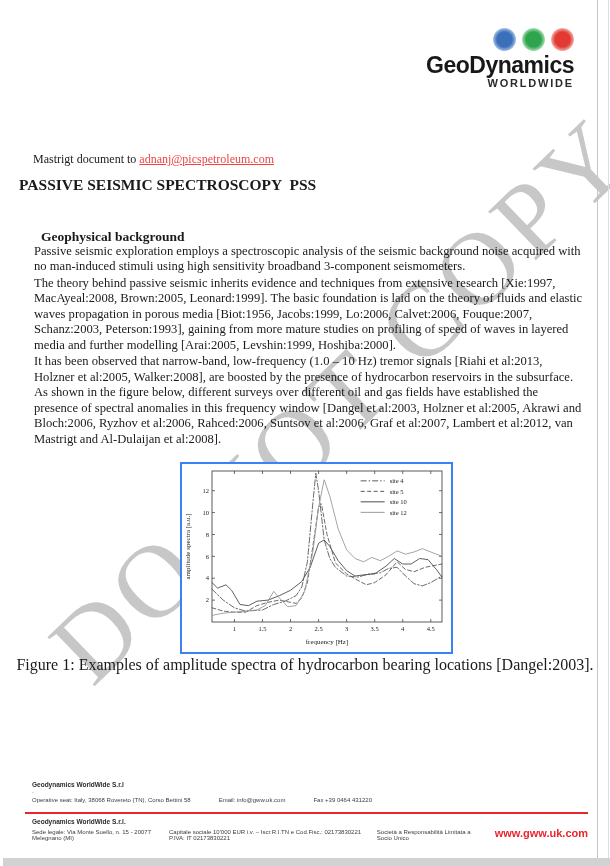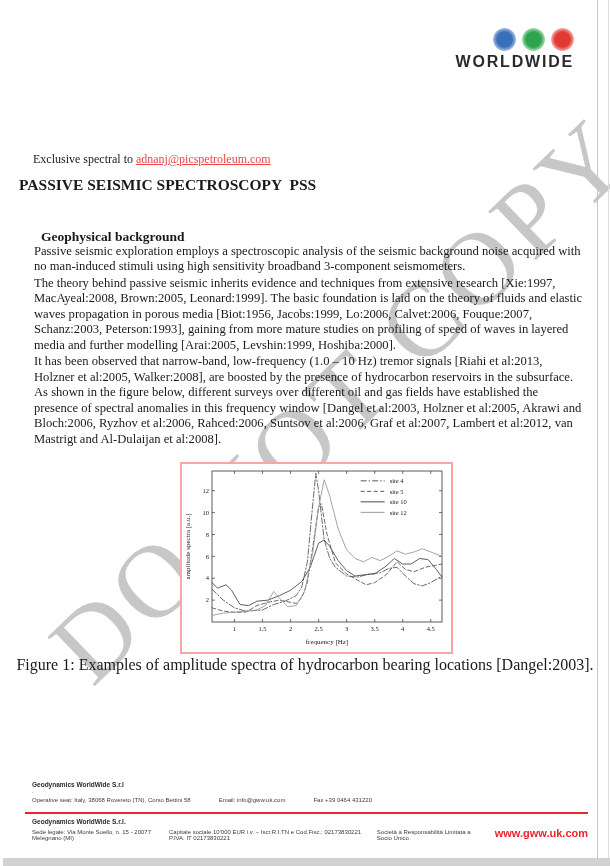--- a/index.html
+++ b/index.html
@@ -8,31 +8,31 @@
   
   .watermark{position:absolute;left:-30px;top:350px;width:700px;height:140px;line-height:140px;
              text-align:center;font-size:104px;letter-spacing:6px;color:#c7c7c7;
              transform:rotate(-44deg);font-family:"Liberation Serif",serif;z-index:0;white-space:pre;}
   .content{position:relative;z-index:1;}
   
   .logo{position:absolute;top:28px;right:36px;text-align:right;font-family:"Liberation Sans",sans-serif;}
   .logo-dots{display:flex;justify-content:flex-end;gap:6px;margin-bottom:2px;}
   .logo-dot{width:23px;height:23px;border-radius:50%;}
   .brand{font-size:23px;font-weight:bold;letter-spacing:-0.5px;color:#181818;line-height:1.05;}
-  .brand-sub{font-size:16px;font-weight:bold;letter-spacing:1.8px;color:#2a2a2a;}
+  .brand-sub{font-size:11px;font-weight:bold;letter-spacing:1.8px;color:#2a2a2a;}
   
   .intro{position:absolute;left:33px;top:152px;font-size:12px;}
   .intro a{color:#ef4444;text-decoration:underline;}
   .doc-title{position:absolute;left:19px;top:176px;font-size:15.5px;font-weight:bold;white-space:pre;margin:0;}
   .section-heading{position:absolute;left:33px;top:221px;font-size:13.5px;font-weight:bold;margin:8px;}
   .body-text{position:absolute;left:33px;top:243px;width:552px;font-size:12.6px;line-height:1.23;}
   .body-text p{margin:1px;}
   
   .figure-box{position:absolute;left:180px;top:462px;width:273px;height:192px;background:#fff;
-              border:2px solid #fca5a5;box-sizing:border-box;}
+              border:2px solid #3b82f6;box-sizing:border-box;}
   .figure-box svg{width:100%;height:100%;font-family:"Liberation Serif",serif;}
   .figure-caption{position:absolute;left:0;top:656px;width:610px;text-align:center;font-size:16px;}
   
   .footer1{position:absolute;left:32px;top:781px;width:545px;font-family:"Liberation Sans",sans-serif;color:#3c3c3c;}
   .footer1 .co{font-size:6.5px;font-weight:bold;color:#2b2b2b;}
   .footer1 .dotline{font-size:6px;line-height:6px;}
   .footer1 .row{display:flex;gap:28px;font-size:6px;margin-top:3px;}
   .red-divider{position:absolute;left:25px;top:812px;width:563px;height:2px;background:#e8262d;}
   .footer2{position:absolute;left:32px;top:818px;width:556px;font-family:"Liberation Sans",sans-serif;color:#3c3c3c;}
   .footer2 .co{font-size:6.5px;font-weight:bold;color:#2b2b2b;}
@@ -51,24 +51,25 @@
   <div class="watermark">DO NOT COPY</div>
 
   <div class="content">
 
     <div class="logo">
       <div class="logo-dots">
         <span class="logo-dot" style="background: radial-gradient(circle, rgb(58, 111, 186) 0%, rgb(58, 111, 186) 46%, rgb(157, 185, 224) 68%, rgba(255, 255, 255, 0) 76%);"></span>
         <span class="logo-dot" style="background: radial-gradient(circle, rgb(46, 164, 79) 0%, rgb(46, 164, 79) 46%, rgb(158, 216, 171) 68%, rgba(255, 255, 255, 0) 76%);"></span>
         <span class="logo-dot" style="background: radial-gradient(circle, rgb(226, 58, 51) 0%, rgb(226, 58, 51) 46%, rgb(242, 164, 158) 68%, rgba(255, 255, 255, 0) 76%);"></span>
       </div>
+      <div class="brand">GeoDynamics</div>
       <div class="brand-sub">WORLDWIDE</div>
     </div>
 
-    <div class="intro"><span>Exclusive spectral to </span><a href="#">adnanj@picspetroleum.com</a></div>
+    <div class="intro"><span>Mastrigt document to </span><a href="#">adnanj@picspetroleum.com</a></div>
 
     <h1 class="doc-title">PASSIVE SEISMIC SPECTROSCOPY  PSS</h1>
 
     <h2 class="section-heading">Geophysical background</h2>
 
     <div class="body-text">
       <p>Passive seismic exploration employs a spectroscopic analysis of the seismic background noise acquired with no man-induced stimuli using high sensitivity broadband 3-component seismometers.</p>
       <p>The theory behind passive seismic inherits evidence and techniques from extensive research [Xie:1997, MacAyeal:2008, Brown:2005, Leonard:1999]. The basic foundation is laid on the theory of fluids and elastic waves propagation in porous media [Biot:1956, Jacobs:1999, Lo:2006, Calvet:2006, Fouque:2007, Schanz:2003, Peterson:1993], gaining from more mature studies on profiling of speed of waves in layered media and further modelling [Arai:2005, Levshin:1999, Hoshiba:2000].</p>
       <p>It has been observed that narrow-band, low-frequency (1.0 – 10 Hz) tremor signals [Riahi et al:2013, Holzner et al:2005, Walker:2008], are boosted by the presence of hydrocarbon reservoirs in the subsurface. As shown in the figure below, different surveys over different oil and gas fields have established the presence of spectral anomalies in this frequency window [Dangel et al:2003, Holzner et al:2005, Akrawi and Bloch:2006, Ryzhov et al:2006, Rahced:2006, Suntsov et al:2006, Graf et al:2007, Lambert et al:2012, van Mastrigt and Al-Dulaijan et al:2008].</p>
     </div>

